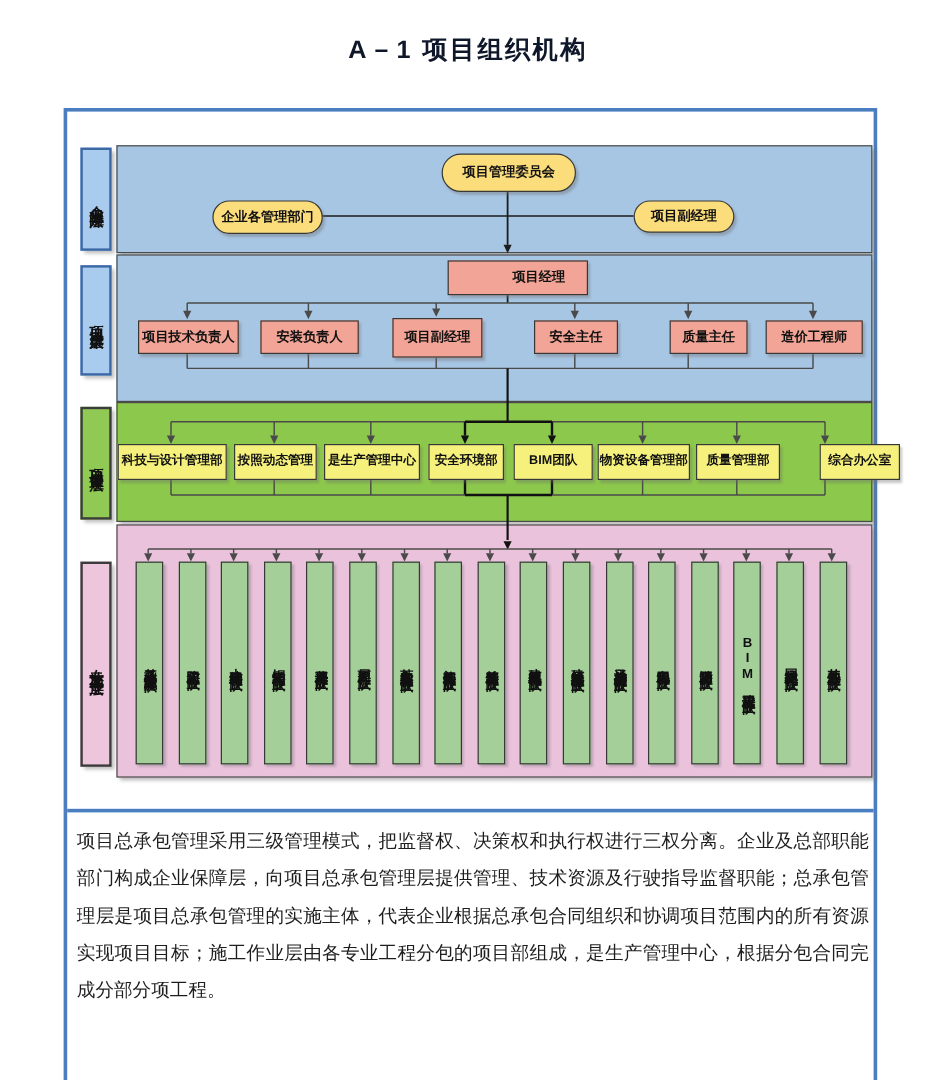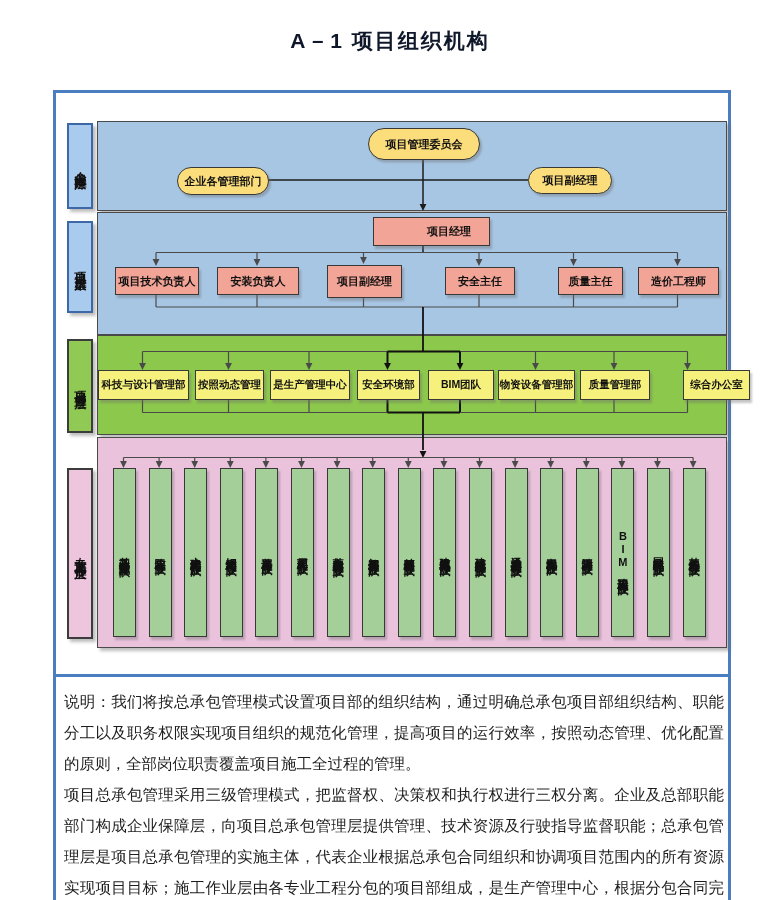--- a/index.html
+++ b/index.html
@@ -186,17 +186,16 @@
       <div class="node teal-green vnode" style="left: 540.2px; top: 468px; width: 21px; height: 167px;">电梯工程作业队</div>
       <div class="node teal-green vnode" style="left: 575.8px; top: 468px; width: 21px; height: 167px;">消防工程作业队</div>
       <div class="node teal-green vnode" style="left: 611.4px; top: 468px; width: 21px; height: 167px;">BIM建设工程作业队</div>
       <div class="node teal-green vnode" style="left: 647px; top: 468px; width: 21px; height: 167px;">园林绿化工程作业队</div>
       <div class="node teal-green vnode" style="left: 682.6px; top: 468px; width: 21px; height: 167px;">其他专业工程作业队</div>
     </div>
 
   <div class="divider"></div>
 
   <div class="notes">
-    <p>说明：我们将按总承包管理模式设置项目部的组织结构，通过明确总承包项目部组织结构、职能分工以及职务权限实现项目组织的规范化管理，提高项目的运行效率，按照动态管理、优化配置的原则，全部岗位职责覆盖项目施工全过程的管理。</p>
     <p>项目总承包管理采用三级管理模式，把监督权、决策权和执行权进行三权分离。企业及总部职能部门构成企业保障层，向项目总承包管理层提供管理、技术资源及行驶指导监督职能；总承包管理层是项目总承包管理的实施主体，代表企业根据总承包合同组织和协调项目范围内的所有资源实现项目目标；施工作业层由各专业工程分包的项目部组成，是生产管理中心，根据分包合同完成分部分项工程。</p>
   </div>
 
 </div>
 
 </body></html>

